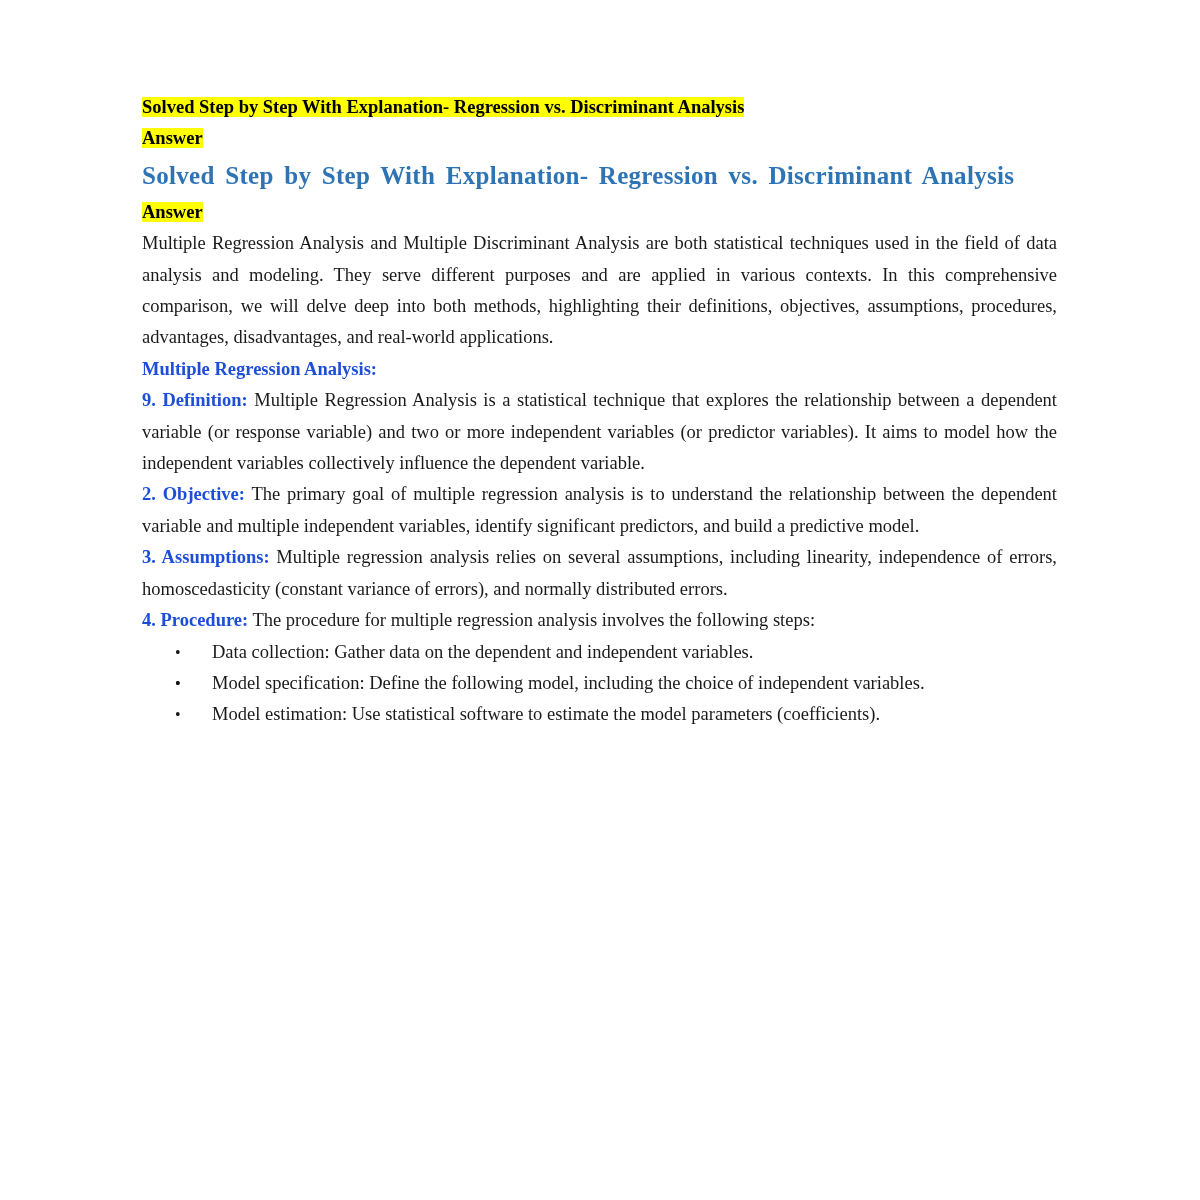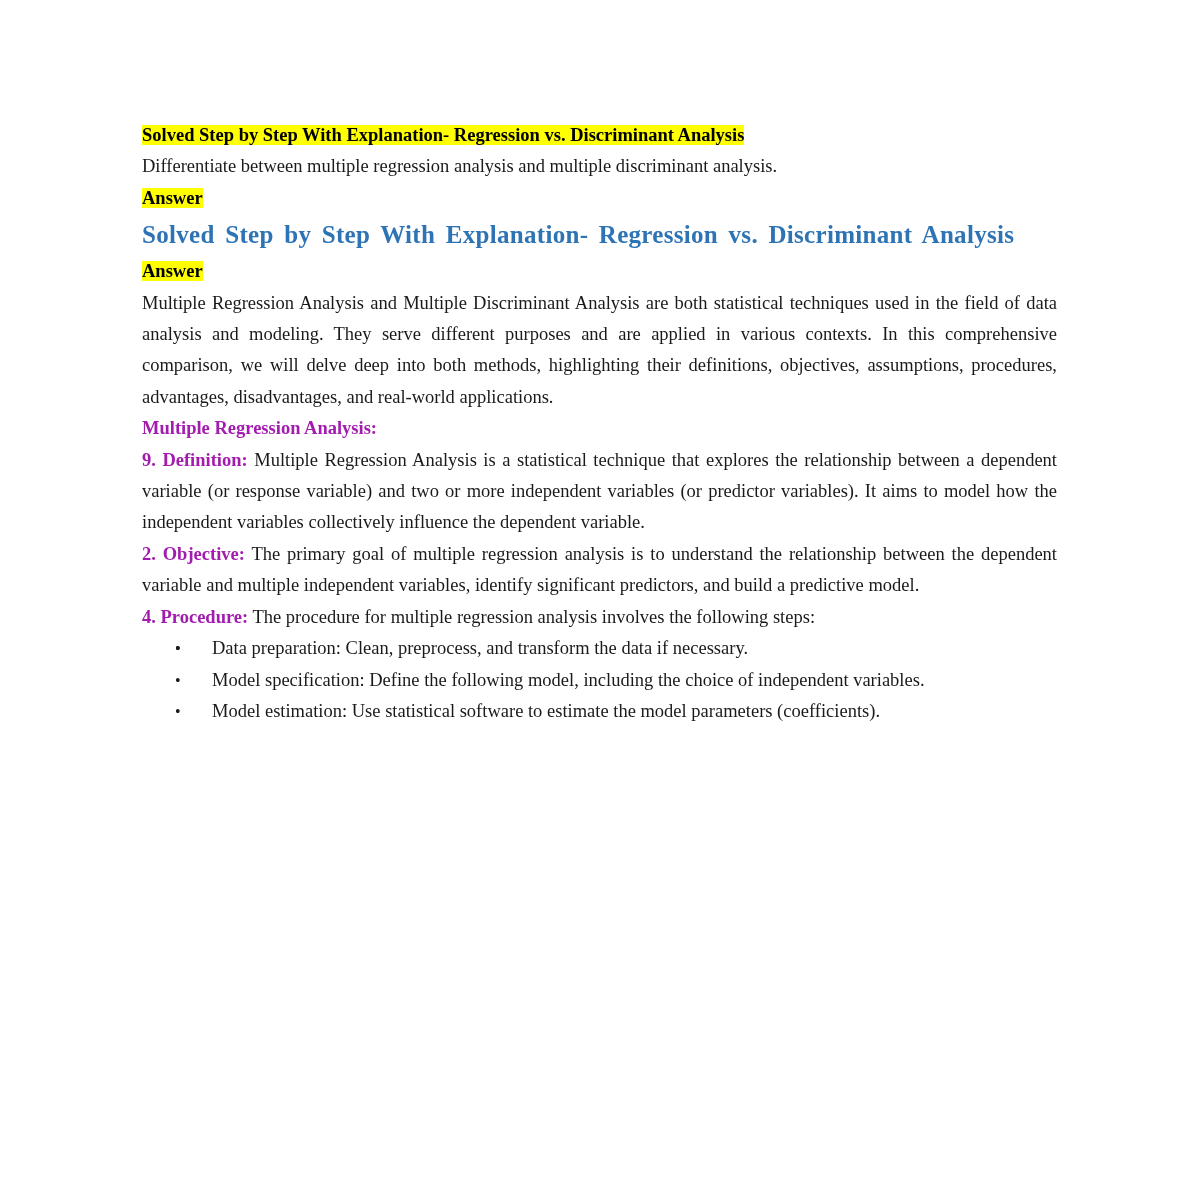--- a/index.html
+++ b/index.html
@@ -11,21 +11,21 @@
       width: 1200px;
       height: 1200px;
       position: relative;
       overflow: hidden;
       font-family: "Liberation Serif", "DejaVu Serif", serif;
       color: #1a1a1a;
     }
     .page {
       position: absolute;
       left: 142px;
-      top: 120px;
+      top: 92px;
       width: 915px;
     }
     .hl {
       background: #ffff00;
       font-weight: bold;
       color: #000;
     }
     .hl-line {
       font-size: 18.5px;
       line-height: 31.4px;
@@ -42,21 +42,21 @@
       letter-spacing: 0.3px;
     }
     .para {
       font-size: 18.5px;
       line-height: 31.4px;
       margin: 0;
       text-align: justify;
     }
     .bold {
       font-weight: bold;
-      color: #a21caf;
+      color: #1d4ed8;
     }
     ul.steps {
       list-style: none;
       margin: 0;
       padding: 0;
     }
     ul.steps li {
       position: relative;
       padding-left: 70px;
       font-size: 18.5px;
@@ -73,21 +73,20 @@
 </head>
 <body>
 
 <div class="page">
 
   <p class="hl-line">
     <span class="hl">Solved Step by Step With  Explanation- Regression vs. Discriminant Analysis</span>
   </p>
 
 
-  <p class="para">Differentiate between multiple regression analysis and multiple discriminant analysis.</p>
 
   <p class="hl-line">
     <span class="hl">Answer</span>
   </p>
 
   <h1 class="blue-heading">Solved Step by Step With  Explanation- Regression vs. Discriminant Analysis</h1>
 
   <p class="hl-line">
     <span class="hl">Answer</span>
   </p>
@@ -97,32 +96,35 @@
   <p class="para bold">Multiple Regression Analysis:</p>
 
   <p class="para">
     <span class="bold">9. Definition:</span><span> Multiple Regression Analysis is a statistical technique that explores the relationship between a dependent variable (or response variable) and two or more independent variables (or predictor variables). It aims to model how the independent variables collectively influence the dependent variable.</span>
   </p>
 
   <p class="para">
     <span class="bold">2. Objective:</span><span> The primary goal of multiple regression analysis is to understand the relationship between the dependent variable and multiple independent variables, identify significant predictors, and build a predictive model.</span>
   </p>
 
+  <p class="para">
+    <span class="bold">3. Assumptions:</span><span> Multiple regression analysis relies on several assumptions, including linearity, independence of errors, homoscedasticity (constant variance of errors), and normally distributed errors.</span>
+  </p>
 
   <p class="para">
     <span class="bold">4. Procedure:</span><span> The procedure for multiple regression analysis involves the following steps:</span>
   </p>
 
   <ul class="steps">
     <li>
       <span class="bullet">•</span>
+      <span>Data collection: Gather data on the dependent and independent variables.</span>
     </li>
     <li>
       <span class="bullet">•</span>
-      <span>Data preparation: Clean, preprocess, and transform the data if necessary.</span>
     </li>
     <li>
       <span class="bullet">•</span>
       <span>Model specification: Define the following model, including the choice of independent variables.</span>
     </li>
     <li>
       <span class="bullet">•</span>
       <span>Model estimation: Use statistical software to estimate the model parameters (coefficients).</span>
     </li>
   </ul>

